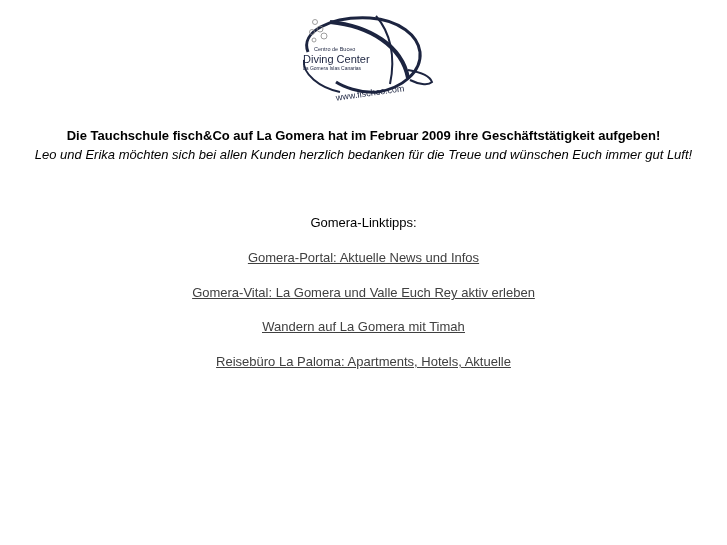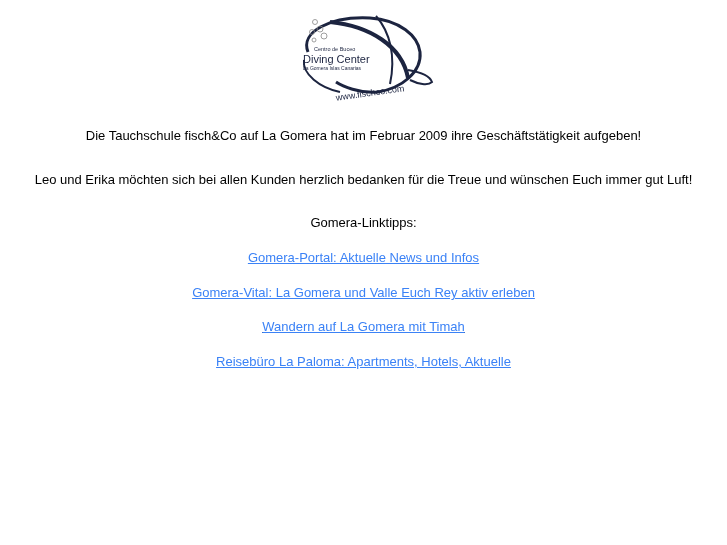--- a/index.html
+++ b/index.html
@@ -11,21 +11,21 @@
     }
     .logo {
       position: absolute; left: 290px; top: 12px; width: 150px; height: 96px;
     }
     .logo svg { width: 150px; height: 96px; display: block; }
     .line {
       position: absolute; left: 0; width: 727px; text-align: center;
       white-space: nowrap; line-height: 16px;
     }
     .heading { font-weight: normal; }
-    a.link { color: #3b82f6; text-decoration: underline; cursor: pointer; }
+    a.link { color: #404040; text-decoration: underline; cursor: pointer; }
   </style>
 </head>
 <body>
 
 <div class="logo">
   <svg viewBox="0 0 150 96">
 
     <path d="M18 40 C 10 20, 40 4, 80 6 C 110 8, 128 24, 130 40 C 132 60, 112 76, 88 80 C 70 82, 52 74, 46 70" fill="none" stroke="#1c2440" stroke-width="3"></path>
     <path d="M40 10 C 80 14, 112 34, 118 66" fill="none" stroke="#1c2440" stroke-width="4"></path>
     <path d="M86 4 C 100 20, 106 44, 100 72" fill="none" stroke="#1c2440" stroke-width="2"></path>
@@ -38,22 +38,22 @@
     <circle cx="34" cy="24" r="3" fill="none" stroke="#888" stroke-width="0.8"></circle>
     <circle cx="24" cy="28" r="2" fill="none" stroke="#888" stroke-width="0.8"></circle>
 
     <text x="24" y="39" font-size="5.5" fill="#1c2440" font-family="Liberation Sans, sans-serif">Centro de Buceo</text>
     <text x="13" y="51" font-size="11" fill="#1c2440" font-family="Liberation Sans, sans-serif">Diving Center</text>
     <text x="13" y="58" font-size="5" fill="#1c2440" font-family="Liberation Sans, sans-serif">La Gomera  Islas Canarias</text>
     <text x="46" y="84" font-size="9" fill="#1c2440" font-family="Liberation Sans, sans-serif" transform="rotate(-8 80 84)">www.fischco.com</text>
   </svg>
 </div>
 
-<div class="line" style="top:128px;">Die Tauchschule fisch&amp;Co auf La Gomera hat im Februar 2009 ihre Geschäftstätigkeit aufgeben!</div>
-<div class="line" style="top:172px;">Leo und Erika möchten sich bei allen Kunden herzlich bedanken für die Treue und wünschen Euch immer gut Luft!</div>
+<div class="line" style="top:128px;font-weight:bold;">Die Tauchschule fisch&amp;Co auf La Gomera hat im Februar 2009 ihre Geschäftstätigkeit aufgeben!</div>
+<div class="line" style="top:147px;font-style:italic;">Leo und Erika möchten sich bei allen Kunden herzlich bedanken für die Treue und wünschen Euch immer gut Luft!</div>
 
 <div class="line heading" style="top:215px;">Gomera-Linktipps:</div>
 
 <div class="line" style="top:250px;">
   <a class="link">Gomera-Portal: Aktuelle News und Infos</a>
 </div>
 <div class="line" style="top:285px;">
   <a class="link">Gomera-Vital: La Gomera und Valle Euch Rey aktiv erleben</a>
 </div>
 <div class="line" style="top:319px;text-decoration:underline;">

